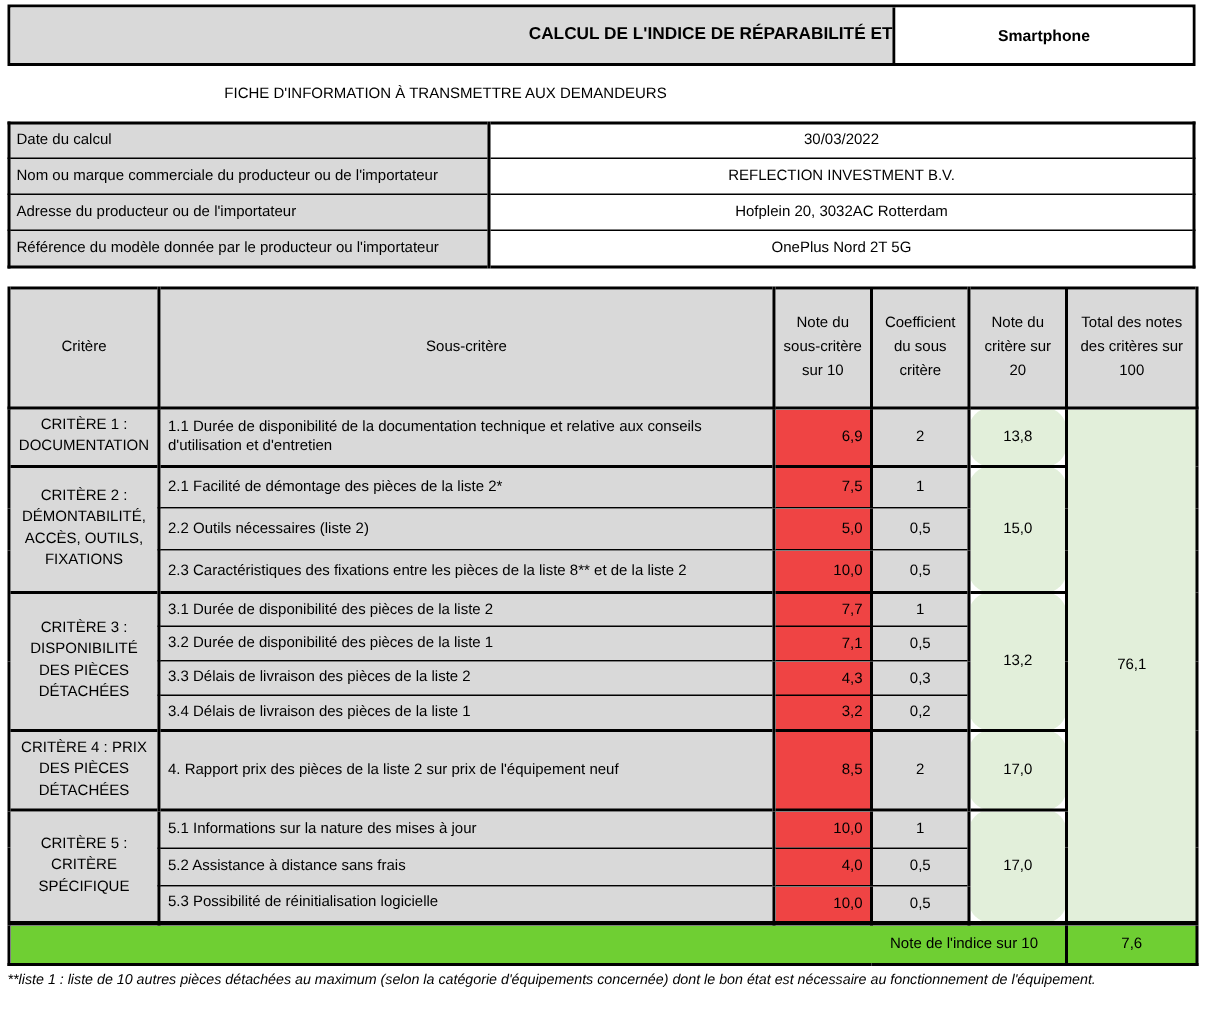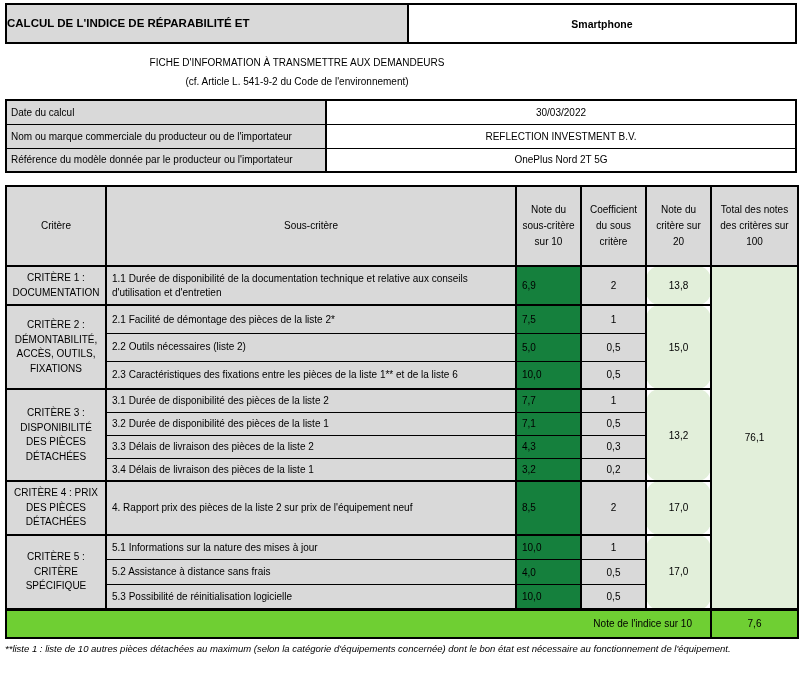--- a/index.html
+++ b/index.html
@@ -9,23 +9,23 @@
     background: #ffffff;
     color: #000;
     font-family: "Liberation Sans", sans-serif;
     overflow: hidden;
   }
   .page { padding: 3px 7px 0 5px; width: 804px; }
 
   
   .header-band { display: flex; border: 2px solid #000; height: 41px; }
   .title-cell {
-    width: 402px; background: #d9d9d9; border-right: 2px solid #000;
+    width: 590px; background: #d9d9d9; border-right: 2px solid #000;
     display: flex; flex-direction: column; justify-content: center;
-    text-align: left; font-weight: bold; font-size: 11.5px; line-height: 1.55;
+    text-align: right; font-weight: bold; font-size: 11.5px; line-height: 1.55;
   }
   .product-cell {
     flex: 1; display: flex; align-items: center; justify-content: center;
     background: #fff; font-weight: 600; font-size: 10.5px;
   }
 
   
   .subtitle { width: 584px; margin-top: 10px; text-align: center; font-size: 10px; line-height: 1.85; }
 
   
@@ -41,21 +41,21 @@
     border: 1px solid #000; font-size: 10px; font-weight: normal;
     padding: 4px 5px; overflow: hidden;
   }
   .main-table th {
     background: #d9d9d9; text-align: center; height: 80px;
     border-bottom: 2px solid #000; border-left: 2px solid #000; border-right: 2px solid #000;
     font-size: 10px; line-height: 1.6;
   }
   .cell-critere { background: #d9d9d9; text-align: center; border-left: 2px solid #000 !important; border-right: 2px solid #000 !important; line-height: 1.45; }
   .cell-sub    { background: #d9d9d9; text-align: left; border-right: 2px solid #000 !important; line-height: 1.35; }
-  .cell-note10 { background: #15803d; text-align: left; border-right: 2px solid #000 !important; }
+  .cell-note10 { background: #ef4444; text-align: right; border-right: 2px solid #000 !important; }
   .cell-coeff  { background: #d9d9d9; text-align: center; border-right: 2px solid #000 !important; }
   .cell-note20 { background: #e2efda; text-align: center; border-right: 2px solid #000 !important; border-radius: 14px; }
   .cell-total  { background: #e2efda; text-align: center; border-right: 2px solid #000 !important; }
   .gtop { border-top: 2px solid #000 !important; }
   tr.h37 { height: 37px; margin-left: 24px; } tr.h28 { height: 28px; } tr.h23 { height: 23px; }
   tr.h35 { height: 35px; } tr.h25 { height: 25px; }
 
   tr.final { height: 28px; }
   tr.final td { border-top: 3px solid #000 !important; background: #6fcf33; }
   .final-label { text-align: right; font-weight: bold; font-size: 16px; padding-right: 18px !important; border-right: 2px solid #000 !important; }
@@ -73,36 +73,39 @@
     <div class="title-cell">
       <div>CALCUL DE L'INDICE DE RÉPARABILITÉ ET</div>
     </div>
     <div class="product-cell">
       <span>Smartphone</span>
     </div>
   </div>
 
   <div class="subtitle">
     <div>FICHE D'INFORMATION À TRANSMETTRE AUX DEMANDEURS</div>
-    <div>(cf. Article L. 541-9-2 du Code de l'environnement)</div>
   </div>
 
   <table class="info-table">
     <colgroup>
         <col style="width:320px">
         <col>
       </colgroup>
     <tbody>
       <tr>
         <td class="info-label">Date du calcul</td>
         <td class="info-value">30/03/2022</td>
       </tr>
       <tr>
         <td class="info-label">Nom ou marque commerciale du producteur ou de l'importateur</td>
         <td class="info-value">REFLECTION INVESTMENT B.V.</td>
+      </tr>
+      <tr>
+        <td class="info-label">Adresse du producteur ou de l'importateur</td>
+        <td class="info-value">Hofplein 20, 3032AC Rotterdam</td>
       </tr>
       <tr>
         <td class="info-label">Référence du modèle donnée par le producteur ou l'importateur</td>
         <td class="info-value">OnePlus Nord 2T 5G</td>
       </tr>
     </tbody>
   </table>
 
   <table class="main-table">
     <colgroup>
@@ -140,21 +143,21 @@
         <td class="cell-note10 gtop">7,5</td>
         <td class="cell-coeff gtop">1</td>
         <td class="cell-note20 gtop" rowspan="3">15,0</td>
       </tr>
       <tr class="h28">
         <td class="cell-sub">2.2 Outils nécessaires (liste 2)</td>
         <td class="cell-note10">5,0</td>
         <td class="cell-coeff">0,5</td>
       </tr>
       <tr class="h28">
-        <td class="cell-sub">2.3 Caractéristiques des fixations entre les pièces de la liste 1** et de la liste 6</td>
+        <td class="cell-sub">2.3 Caractéristiques des fixations entre les pièces de la liste 8** et de la liste 2</td>
         <td class="cell-note10">10,0</td>
         <td class="cell-coeff">0,5</td>
       </tr>
 
       <tr class="h23">
         <td class="cell-critere gtop" rowspan="4">CRITÈRE 3 : DISPONIBILITÉ DES PIÈCES DÉTACHÉES</td>
         <td class="cell-sub gtop">3.1 Durée de disponibilité des pièces de la liste 2</td>
         <td class="cell-note10 gtop">7,7</td>
         <td class="cell-coeff gtop">1</td>
         <td class="cell-note20 gtop" rowspan="4">13,2</td>

